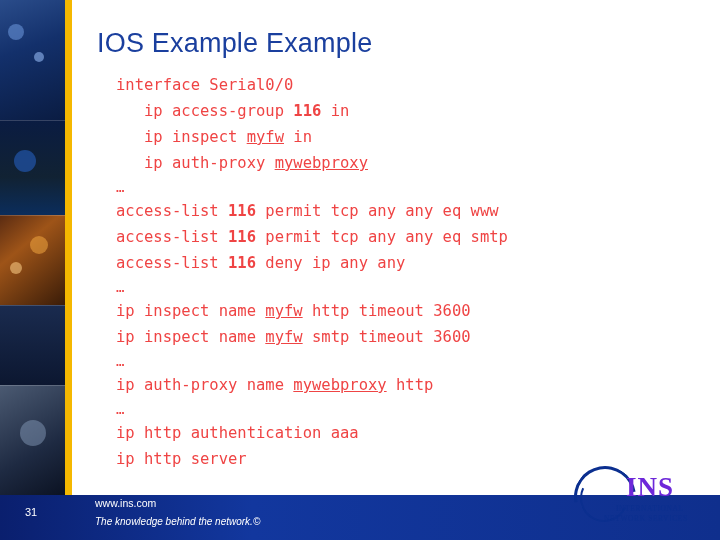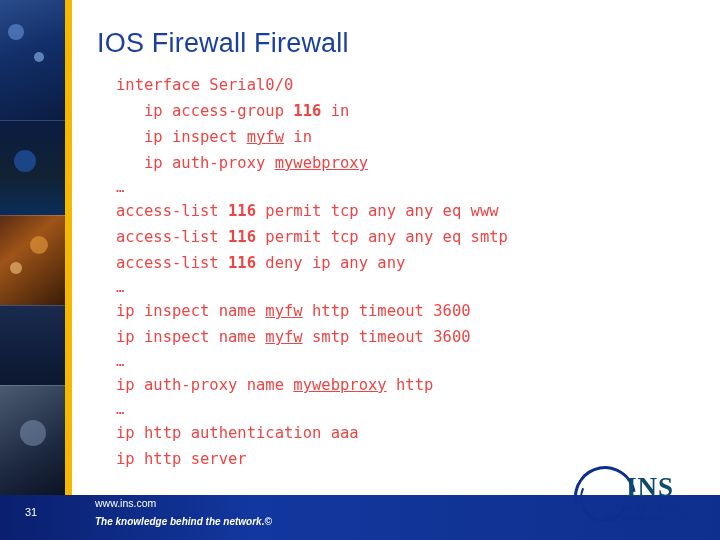--- a/index.html
+++ b/index.html
@@ -140,21 +140,21 @@
     font-weight: normal;
     color: #ffffff;
     font-family: "Liberation Sans", sans-serif;
   }
   .footer-tag {
     position: absolute;
     left: 95px;
     bottom: 13px;
     font-size: 10px;
     font-style: italic;
-    font-weight: bold;
+    font-weight: normal;
     color: #ffffff;
     font-family: "Liberation Sans", sans-serif;
   }
 
   
   .logo {
     position: absolute;
     right: 18px;
     bottom: 4px;
     width: 128px;
@@ -179,21 +179,21 @@
     border-right-color: transparent;
     border-top-color: transparent;
     transform: rotate(-20deg);
   }
   .logo-ins {
     position: absolute;
     left: 52px;
     top: 8px;
     font-size: 27px;
     font-weight: bold;
-    color: #0c4a6e;
+    color: #6d28d9;
     letter-spacing: 1px;
     font-family: "Liberation Serif", serif;
   }
   .logo-sub1 {
     position: absolute;
     left: 42px;
     top: 40px;
     font-size: 7.5px;
     letter-spacing: .6px;
     color: #0b2f8f;
@@ -228,21 +228,21 @@
     <div class="strip-dot sd6"></div>
     <div class="strip-line" style="top:120px"></div>
     <div class="strip-line" style="top:215px"></div>
     <div class="strip-line" style="top:305px"></div>
     <div class="strip-line" style="top:385px"></div>
   </div>
 
   <div class="accent-gold"></div>
   <div class="accent-white"></div>
 
-  <div class="title">IOS Firewall Firewall</div>
+  <div class="title">IOS Example Example</div>
 
   <div class="code-block" id="code-block"><div class="code-line"><span>interface Serial0/0</span></div><div class="code-line"><span>   ip access-group </span><span class="kw-bold">116</span><span> in</span></div><div class="code-line"><span>   ip inspect </span><span class="kw-ul">myfw</span><span> in</span></div><div class="code-line"><span>   ip auth-proxy </span><span class="kw-ul">mywebproxy</span></div><div class="code-line ellipsis"><span>…</span></div><div class="code-line"><span>access-list </span><span class="kw-bold">116</span><span> permit tcp any any eq www</span></div><div class="code-line"><span>access-list </span><span class="kw-bold">116</span><span> permit tcp any any eq smtp</span></div><div class="code-line"><span>access-list </span><span class="kw-bold">116</span><span> deny ip any any</span></div><div class="code-line ellipsis"><span>…</span></div><div class="code-line"><span>ip inspect name </span><span class="kw-ul">myfw</span><span> http timeout 3600</span></div><div class="code-line"><span>ip inspect name </span><span class="kw-ul">myfw</span><span> smtp timeout 3600</span></div><div class="code-line ellipsis"><span>…</span></div><div class="code-line"><span>ip auth-proxy name </span><span class="kw-ul">mywebproxy</span><span> http</span></div><div class="code-line ellipsis"><span>…</span></div><div class="code-line"><span>ip http authentication aaa</span></div><div class="code-line"><span>ip http server</span></div></div>
 
   <div class="bottom-band"></div>
   <div class="slide-number">31</div>
   <div class="footer-url">www.ins.com</div>
   <div class="footer-tag">The knowledge behind the network.©</div>
 
   <div class="logo">
     <div class="logo-swoosh"></div>

